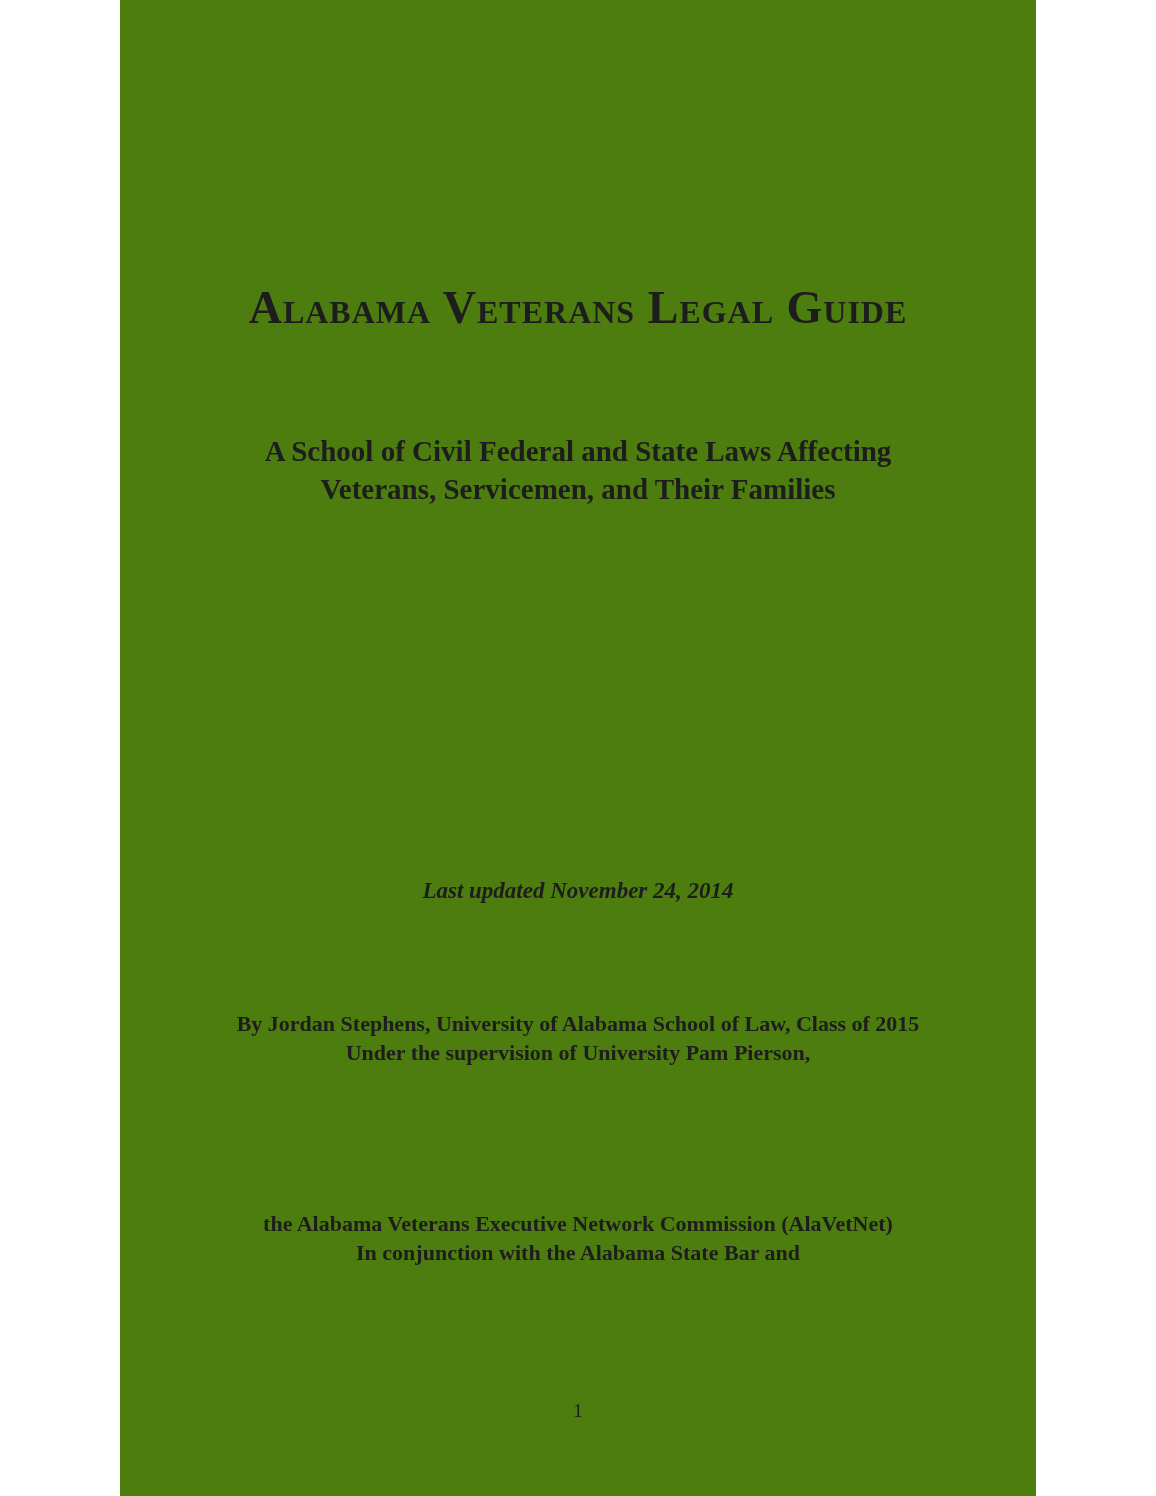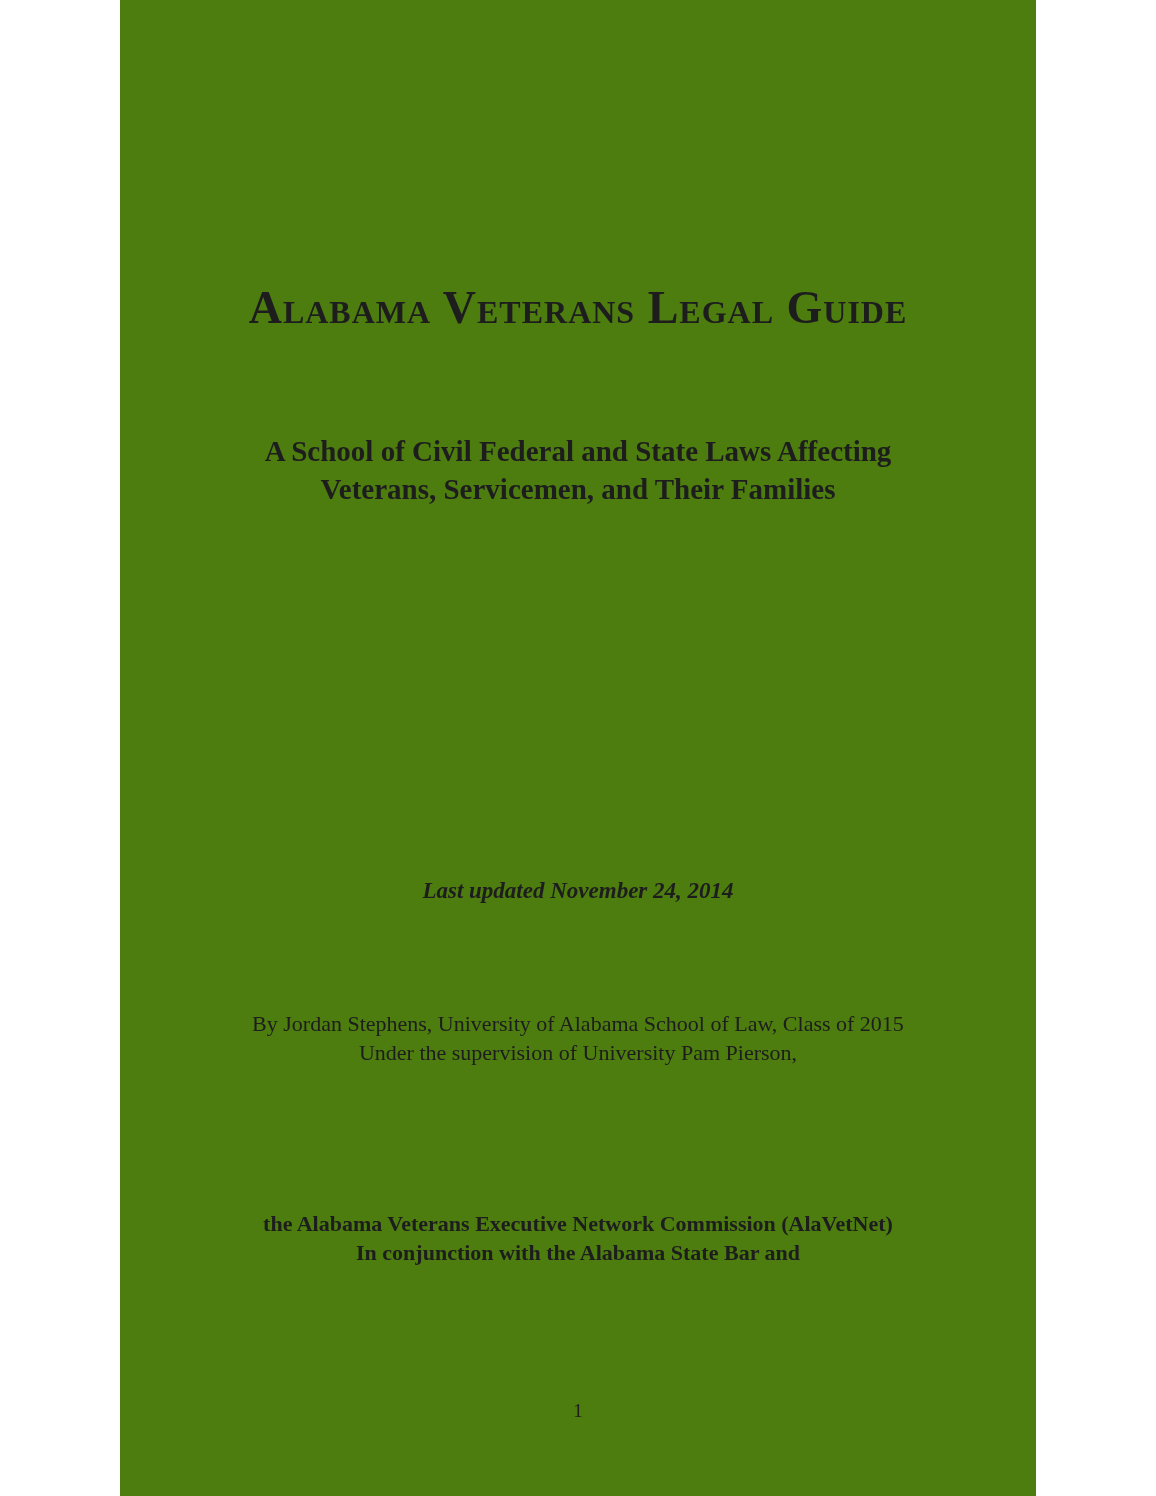--- a/index.html
+++ b/index.html
@@ -50,21 +50,21 @@
     font-style: italic;
     margin-top: 16px;
   }
   .author-block {
     position: absolute;
     top: 1010px;
     left: 0;
     width: 100%;
     text-align: center;
     font-size: 22px;
-    font-weight: 400;
+    font-weight: 700;
     line-height: 1.3;
   }
   .conjunction-block {
     position: absolute;
     top: 1210px;
     left: 0;
     width: 100%;
     text-align: center;
     font-size: 22px;
     font-weight: 700;

